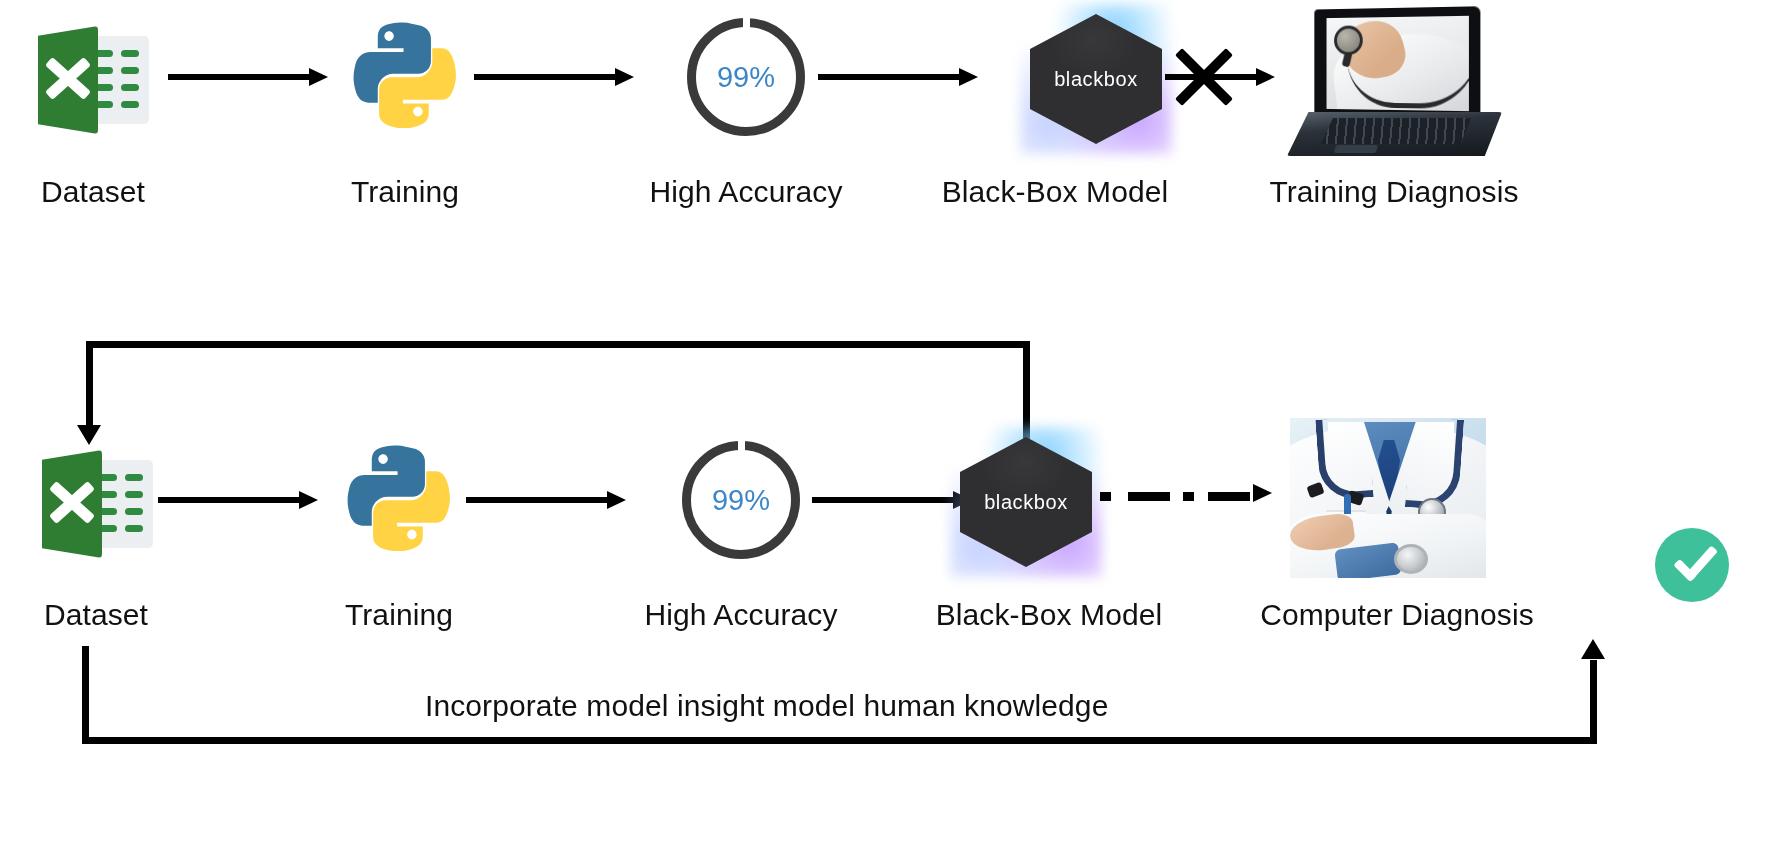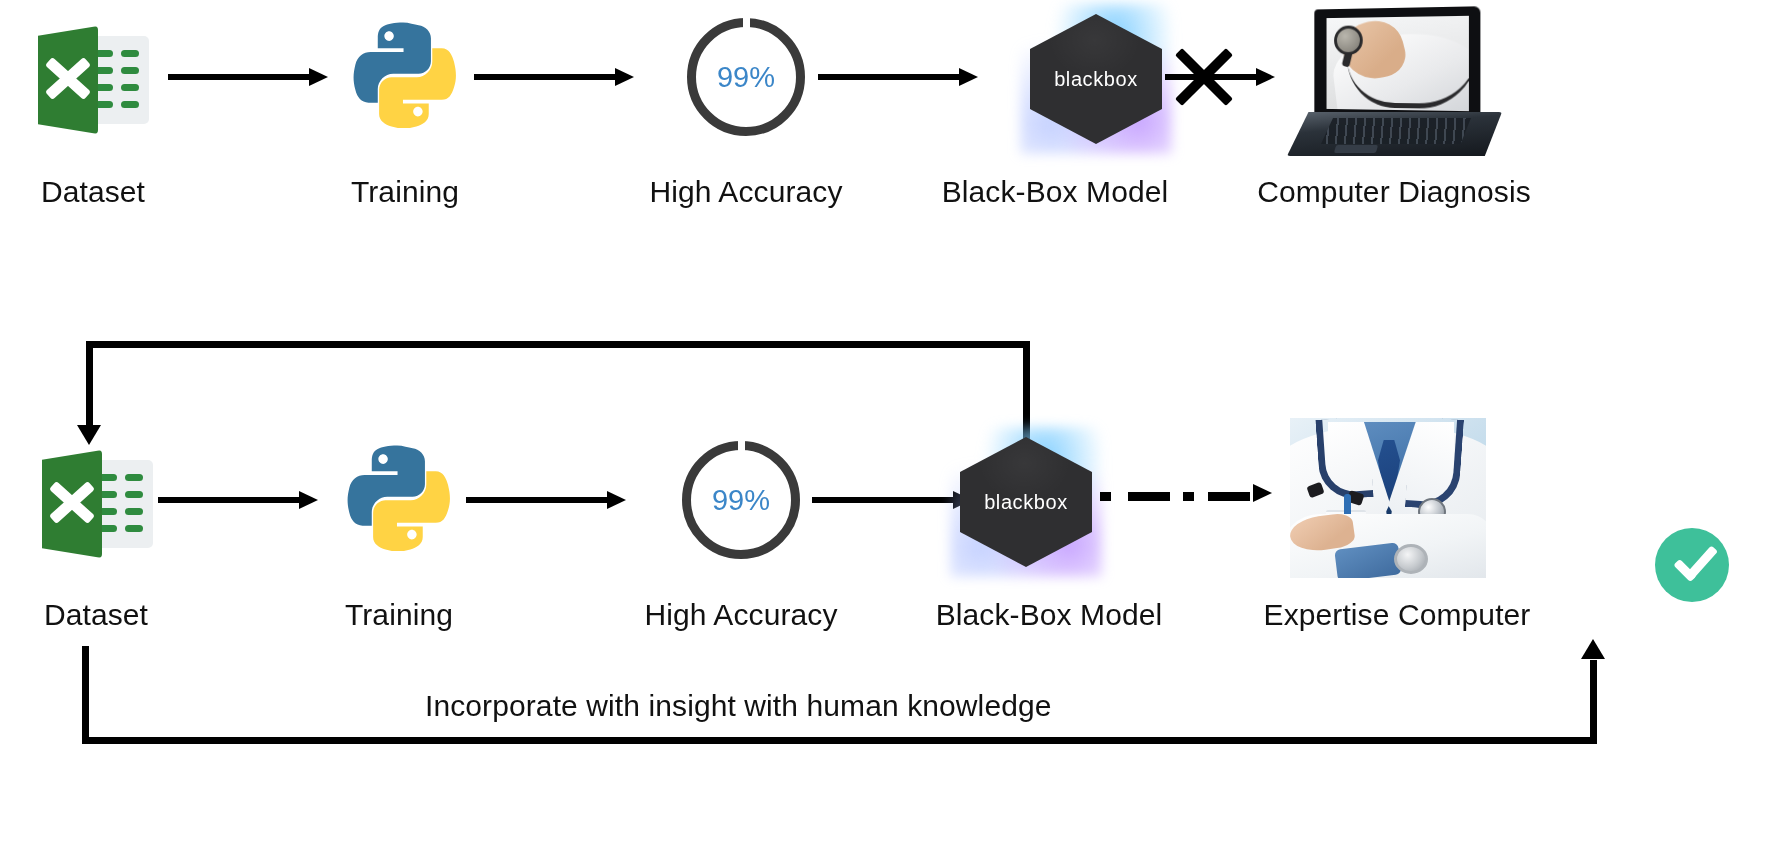--- a/index.html
+++ b/index.html
@@ -339,21 +339,21 @@
           <div class="tube"></div>
           <div class="tube2"></div>
           <div class="chest"></div>
         </div>
       </div>
       <div class="base"></div>
       <div class="kb"></div>
       <div class="pad"></div>
     </div>
   </div>
-  <div class="lbl c" style="left:1394px;top:175px;">Computer Diagnosis</div>
+  <div class="lbl c" style="left:1394px;top:175px;">Training Diagnosis</div>
 
   <div class="seg" style="left:86px;top:341px;width:944px;height:7px;"></div>
   <div class="seg" style="left:1023px;top:341px;width:7px;height:126px;"></div>
   <div class="seg" style="left:86px;top:341px;width:7px;height:90px;"></div>
   <div class="uarrow down" style="left:77px;top:425px;"></div>
 
   <div class="node" style="left:38px;top:446px;">
     <div class="excel">
       <div class="sheet">
         <i style="left:8px;top:14px;width:18px;"></i>
@@ -444,21 +444,21 @@
       <div class="arm"></div>
       <div class="hand"></div>
       <div class="cuff"></div>
       <div class="watch"></div>
     </div>
   </div>
   <div class="check" style="left:1655px;top:528px;">
     <b class="s"></b>
       <b class="l"></b>
   </div>
-  <div class="lbl c" style="left:1397px;top:598px;">Expertise Computer</div>
+  <div class="lbl c" style="left:1397px;top:598px;">Computer Diagnosis</div>
 
   <div class="seg" style="left:82px;top:646px;width:7px;height:98px;"></div>
   <div class="seg" style="left:82px;top:737px;width:1515px;height:7px;"></div>
   <div class="seg" style="left:1590px;top:660px;width:7px;height:84px;"></div>
   <div class="uarrow up" style="left:1581px;top:639px;"></div>
-  <div class="lbl" style="left:425px;top:689px;">Incorporate with insight with human knowledge</div>
+  <div class="lbl" style="left:425px;top:689px;">Incorporate model insight model human knowledge</div>
 
 </div>
 
 </body></html>

